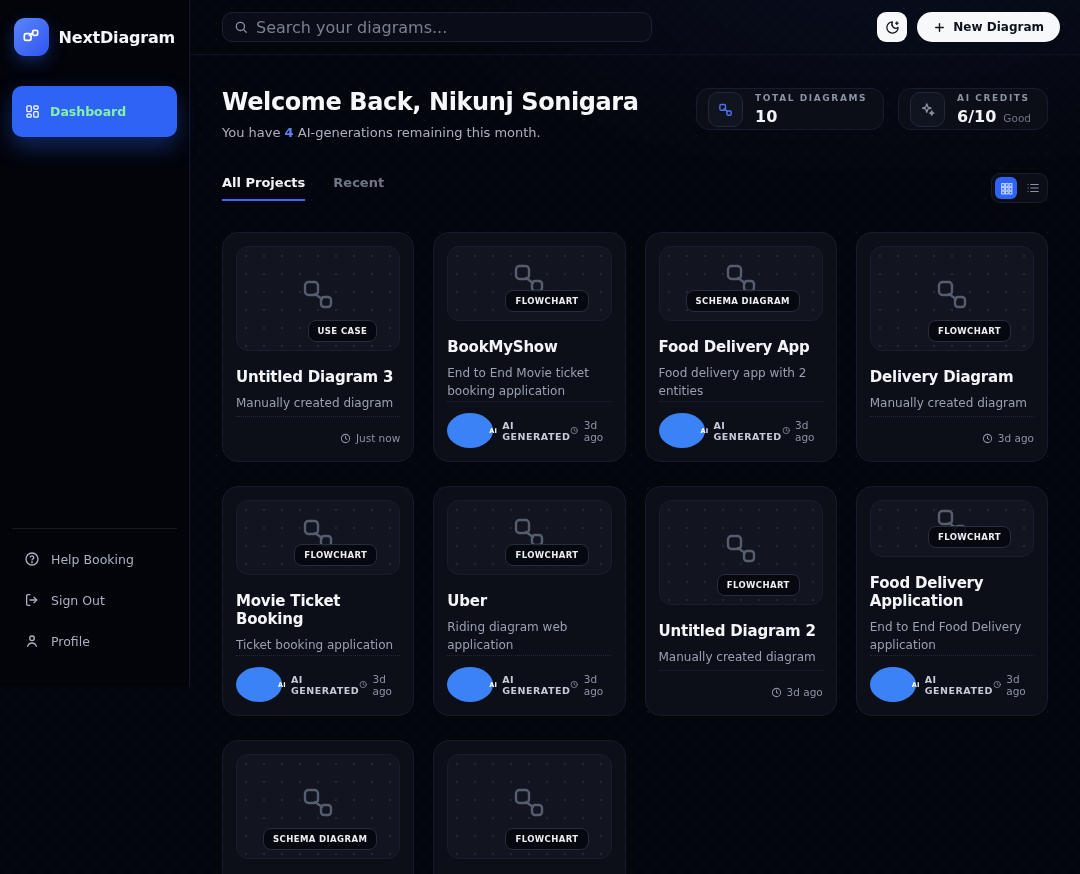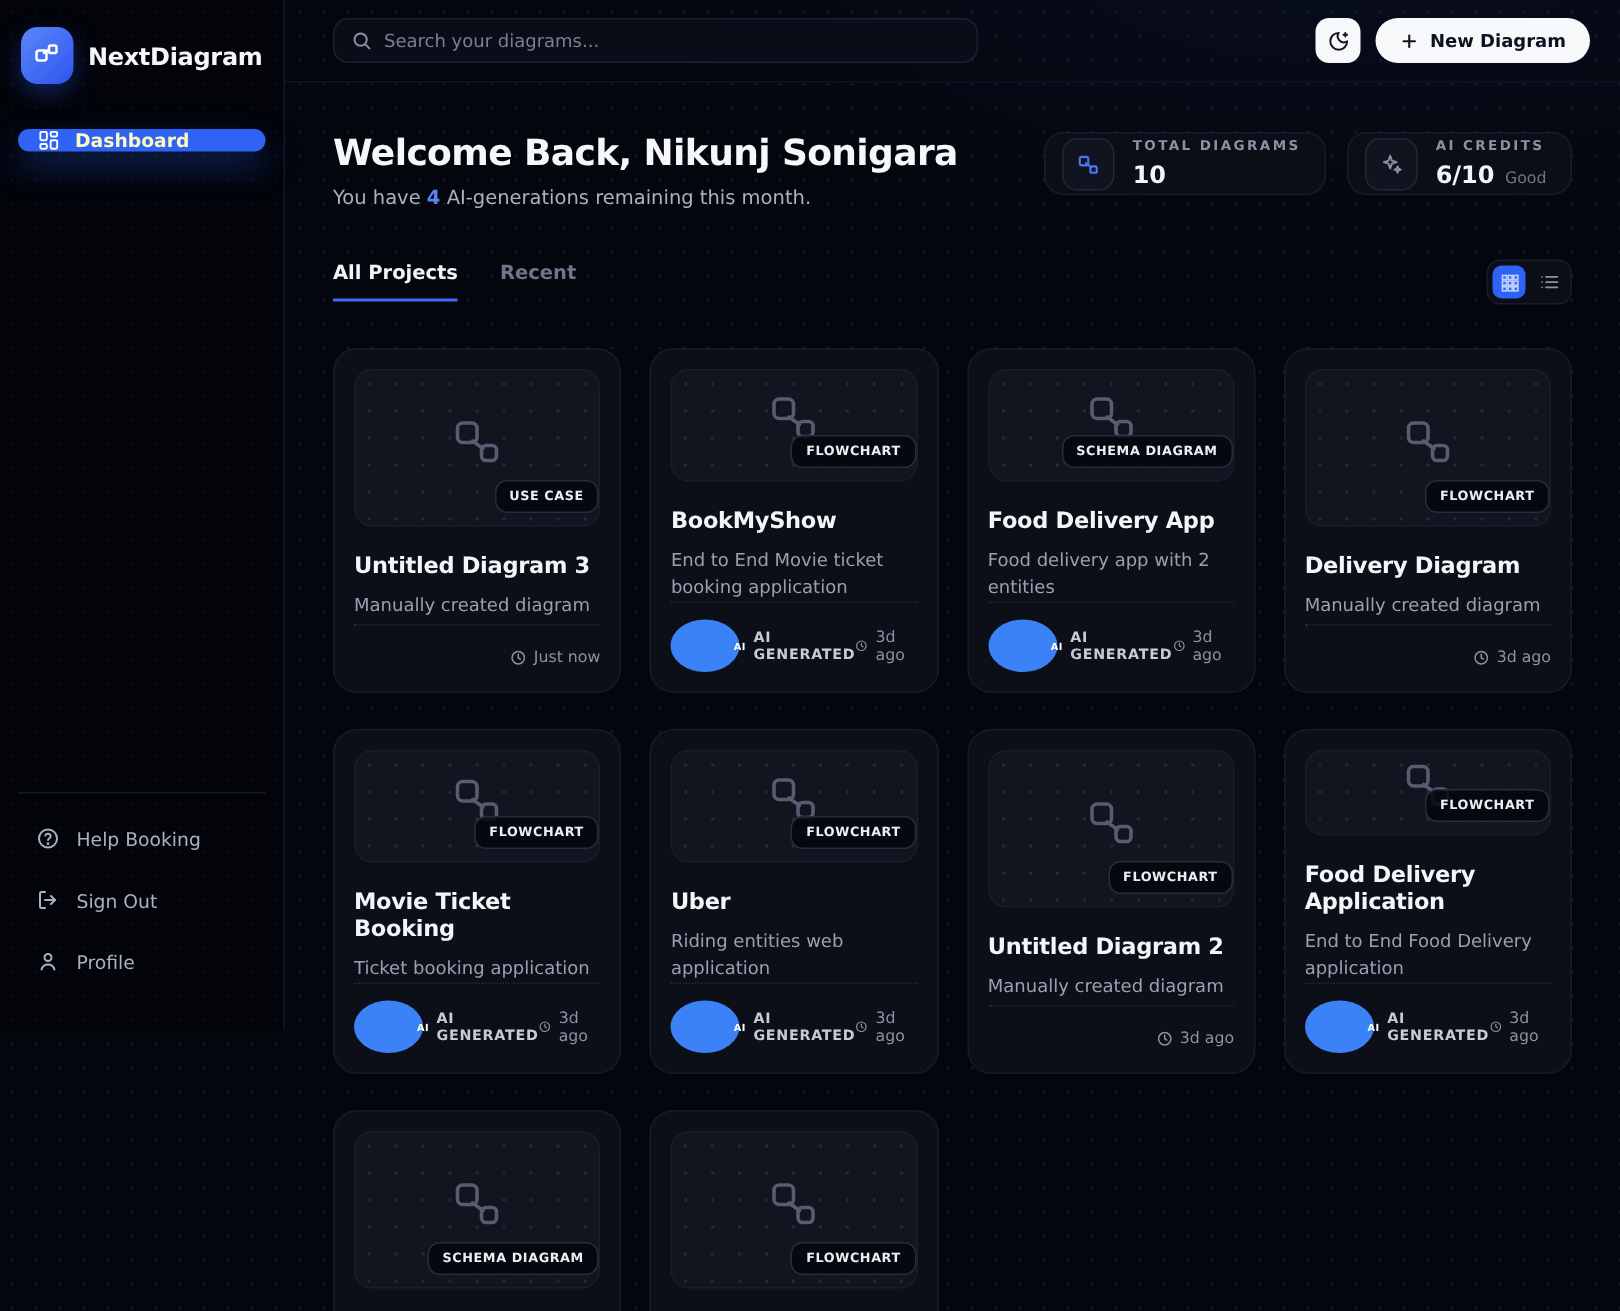--- a/index.html
+++ b/index.html
@@ -25,22 +25,22 @@
   }
   .logo-row { display:flex; align-items:center; gap:10px; padding:18px 14px 20px 14px; }
   .logo-box {
     width:38px; height:38px; border-radius:11px;
     background:linear-gradient(135deg,#5a86fa,#2f55ef);
     display:flex; align-items:center; justify-content:center;
     box-shadow:0 6px 16px rgba(47,92,240,.35);
   }
   .app-title { font-size:16px; font-weight:700; color:#f4f6fb; letter-spacing:-0.2px; }
   .nav-item-active {
-    margin:10px 12px; padding:0 13px; border-radius:10px;
-    background:#2e63f5; color:#fef9c3; font-size:12.5px; font-weight:600;
+    margin:10px 12px; padding:18px 13px; border-radius:10px;
+    background:#2e63f5; color:#86efac; font-size:12.5px; font-weight:600;
     display:flex; align-items:center; gap:10px; cursor:pointer;
     box-shadow:0 10px 22px rgba(46,99,245,.35);
   }
   .sidebar-spacer { flex:1; }
   .sidebar-divider { border-top:1px solid #141a2c; margin:0 12px 10px 12px; }
   .sidebar-footer { padding:4px 14px 30px 14px; display:flex; flex-direction:column; gap:9px; }
   .sfoot-item {
     display:flex; align-items:center; gap:11px; padding:8px 10px;
     color:#aab1c2; font-size:12.5px; border-radius:8px; cursor:pointer;
   }
@@ -52,21 +52,21 @@
     height:55px; min-height:55px; display:flex; align-items:center;
     padding:0 20px 0 32px; border-bottom:1px solid #0d1322;
   }
   .search-wrap {
     width:430px; height:30px; background:#0a0d17;
     border:1px solid #1b2132; border-radius:10px;
     display:flex; align-items:center; gap:8px; padding:0 11px;
   }
   .search-wrap input {
     flex:1; background:transparent; border:none; outline:none;
-    color:#c9cfdd; font-size:12px; font-family:inherit;
+    color:#c9cfdd; font-size:16px; font-family:inherit;
   }
   .search-wrap input::placeholder { color:#79818f; }
   .topbar-right { margin-left:auto; display:flex; align-items:center; gap:10px; }
   .theme-btn {
     width:30px; height:30px; border-radius:9px; background:#f7f8fa;
     display:flex; align-items:center; justify-content:center; cursor:pointer; border:none;
   }
   .new-diagram-btn {
     height:30px; border-radius:15px; background:#f7f8fa; color:#0d1120;
     border:none; font-family:inherit; font-size:12px; font-weight:700;
@@ -116,21 +116,21 @@
     padding:13px; display:flex; flex-direction:column; cursor:pointer;
   }
   .preview {
     position:relative; height:105px; border-radius:12px; background:
       radial-gradient(circle, rgba(150,160,195,0.14) 1px, transparent 1.3px) #12151f;
     background-size:18px 18px;
     border:1px solid #191e2d;
   }
   .preview .glyph { position:absolute; top:50%; left:50%; transform:translate(-50%,-55%); }
   .type-badge {
-    position:absolute; right:0; bottom:8px;
+    position:absolute; right:22px; bottom:8px;
     background:rgba(4,6,12,0.85); border:1px solid #262d3f; border-radius:8px;
     padding:5px 9px; font-size:8.5px; font-weight:700; letter-spacing:0.4px; color:#eceef4;
     text-transform:uppercase; white-space:nowrap;
   }
   .card-title { margin-top:17px; font-size:15px; font-weight:700; color:#f3f5f9; letter-spacing:-0.2px; }
   .card-desc { margin-top:8px; font-size:12px; line-height:1.55; color:#99a0b2; }
   .card-footer-wrap { margin-top:auto; }
   .card-divider { border-top:1px dotted #222839; margin-bottom:11px; }
   .card-footer { display:flex; align-items:center; min-height:20px; }
   .ai-chip { display:flex; align-items:center; gap:9px; }
@@ -453,21 +453,21 @@
             <span class="glyph">
               <svg width="42" height="36" viewBox="0 0 42 36" fill="none" stroke="#565d70" stroke-width="2.4" stroke-linecap="round">
                 <rect x="8" y="5" width="13" height="13" rx="3.5"></rect>
                 <rect x="24" y="20" width="10" height="10" rx="3"></rect>
                 <path d="M18 17l7 5"></path>
               </svg>
             </span>
             <span class="type-badge">FLOWCHART</span>
           </div>
           <div class="card-title">Uber</div>
-          <div class="card-desc">Riding entities web application</div>
+          <div class="card-desc">Riding diagram web application</div>
           <div class="card-footer-wrap">
             <div class="card-divider"></div>
             <div class="card-footer">
               <span class="ai-chip">
                 <span class="ai-circle">AI</span>
                 <span class="ai-label">AI GENERATED</span>
               </span>
               <span class="time-chip">
                 <svg width="11" height="11" viewBox="0 0 24 24" fill="none" stroke-width="2.2" stroke-linecap="round">
                   <circle cx="12" cy="12" r="9"></circle>

